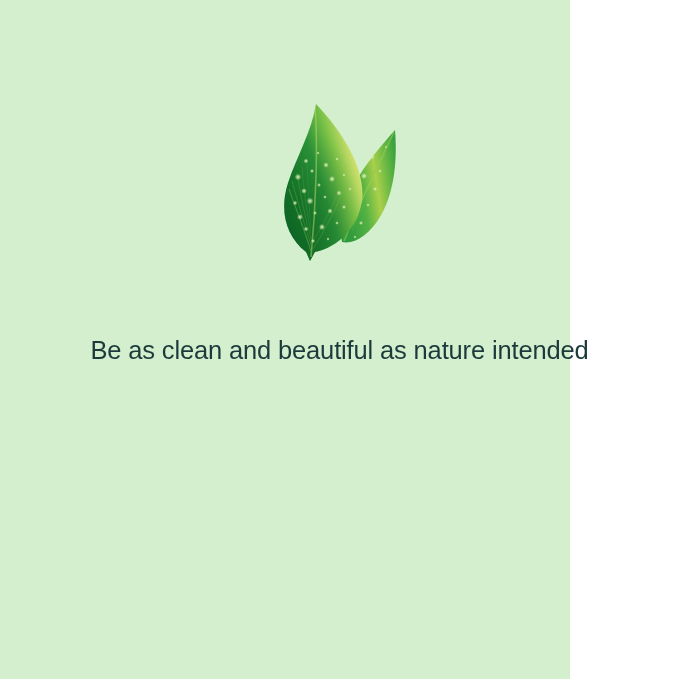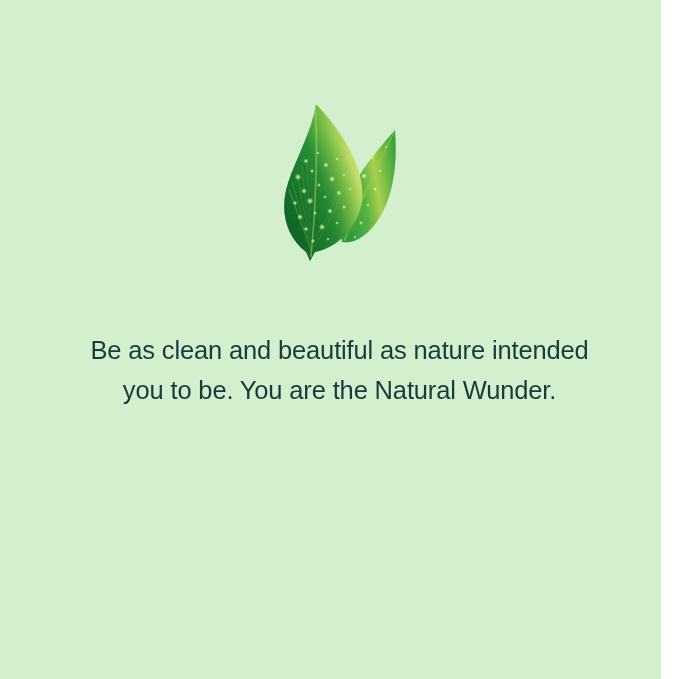--- a/index.html
+++ b/index.html
@@ -8,21 +8,21 @@
     padding: 0;
   }
   body {
     width: 679px;
     height: 679px;
     overflow: hidden;
     font-family: "Liberation Sans", sans-serif;
   }
   #canvas {
     position: relative;
-    width: 661px;
+    width: 570px;
     height: 679px;
     background: #d3efcd;
     box-sizing: border-box;
   }
   
   #logo-area {
     position: absolute;
     left: 0;
     top: 96px;
     width: 679px;
@@ -166,16 +166,15 @@
           <circle cx="31" cy="140" r="2.1" fill="url(#gDrop)"></circle>
           <circle cx="46" cy="138" r="1.5" fill="url(#gDrop)"></circle>
           <circle cx="20" cy="44" r="1.4" fill="url(#gDrop)"></circle>
         </g>
       </g>
     </svg>
   </div>
 
   <div id="quote-block">
     <span class="quote-line">Be as clean and beautiful as nature intended</span>
-    <span class="quote-line">you to be. You are the Natural Wunder.</span>
   </div>
 
 </div>
 
 </body></html>

